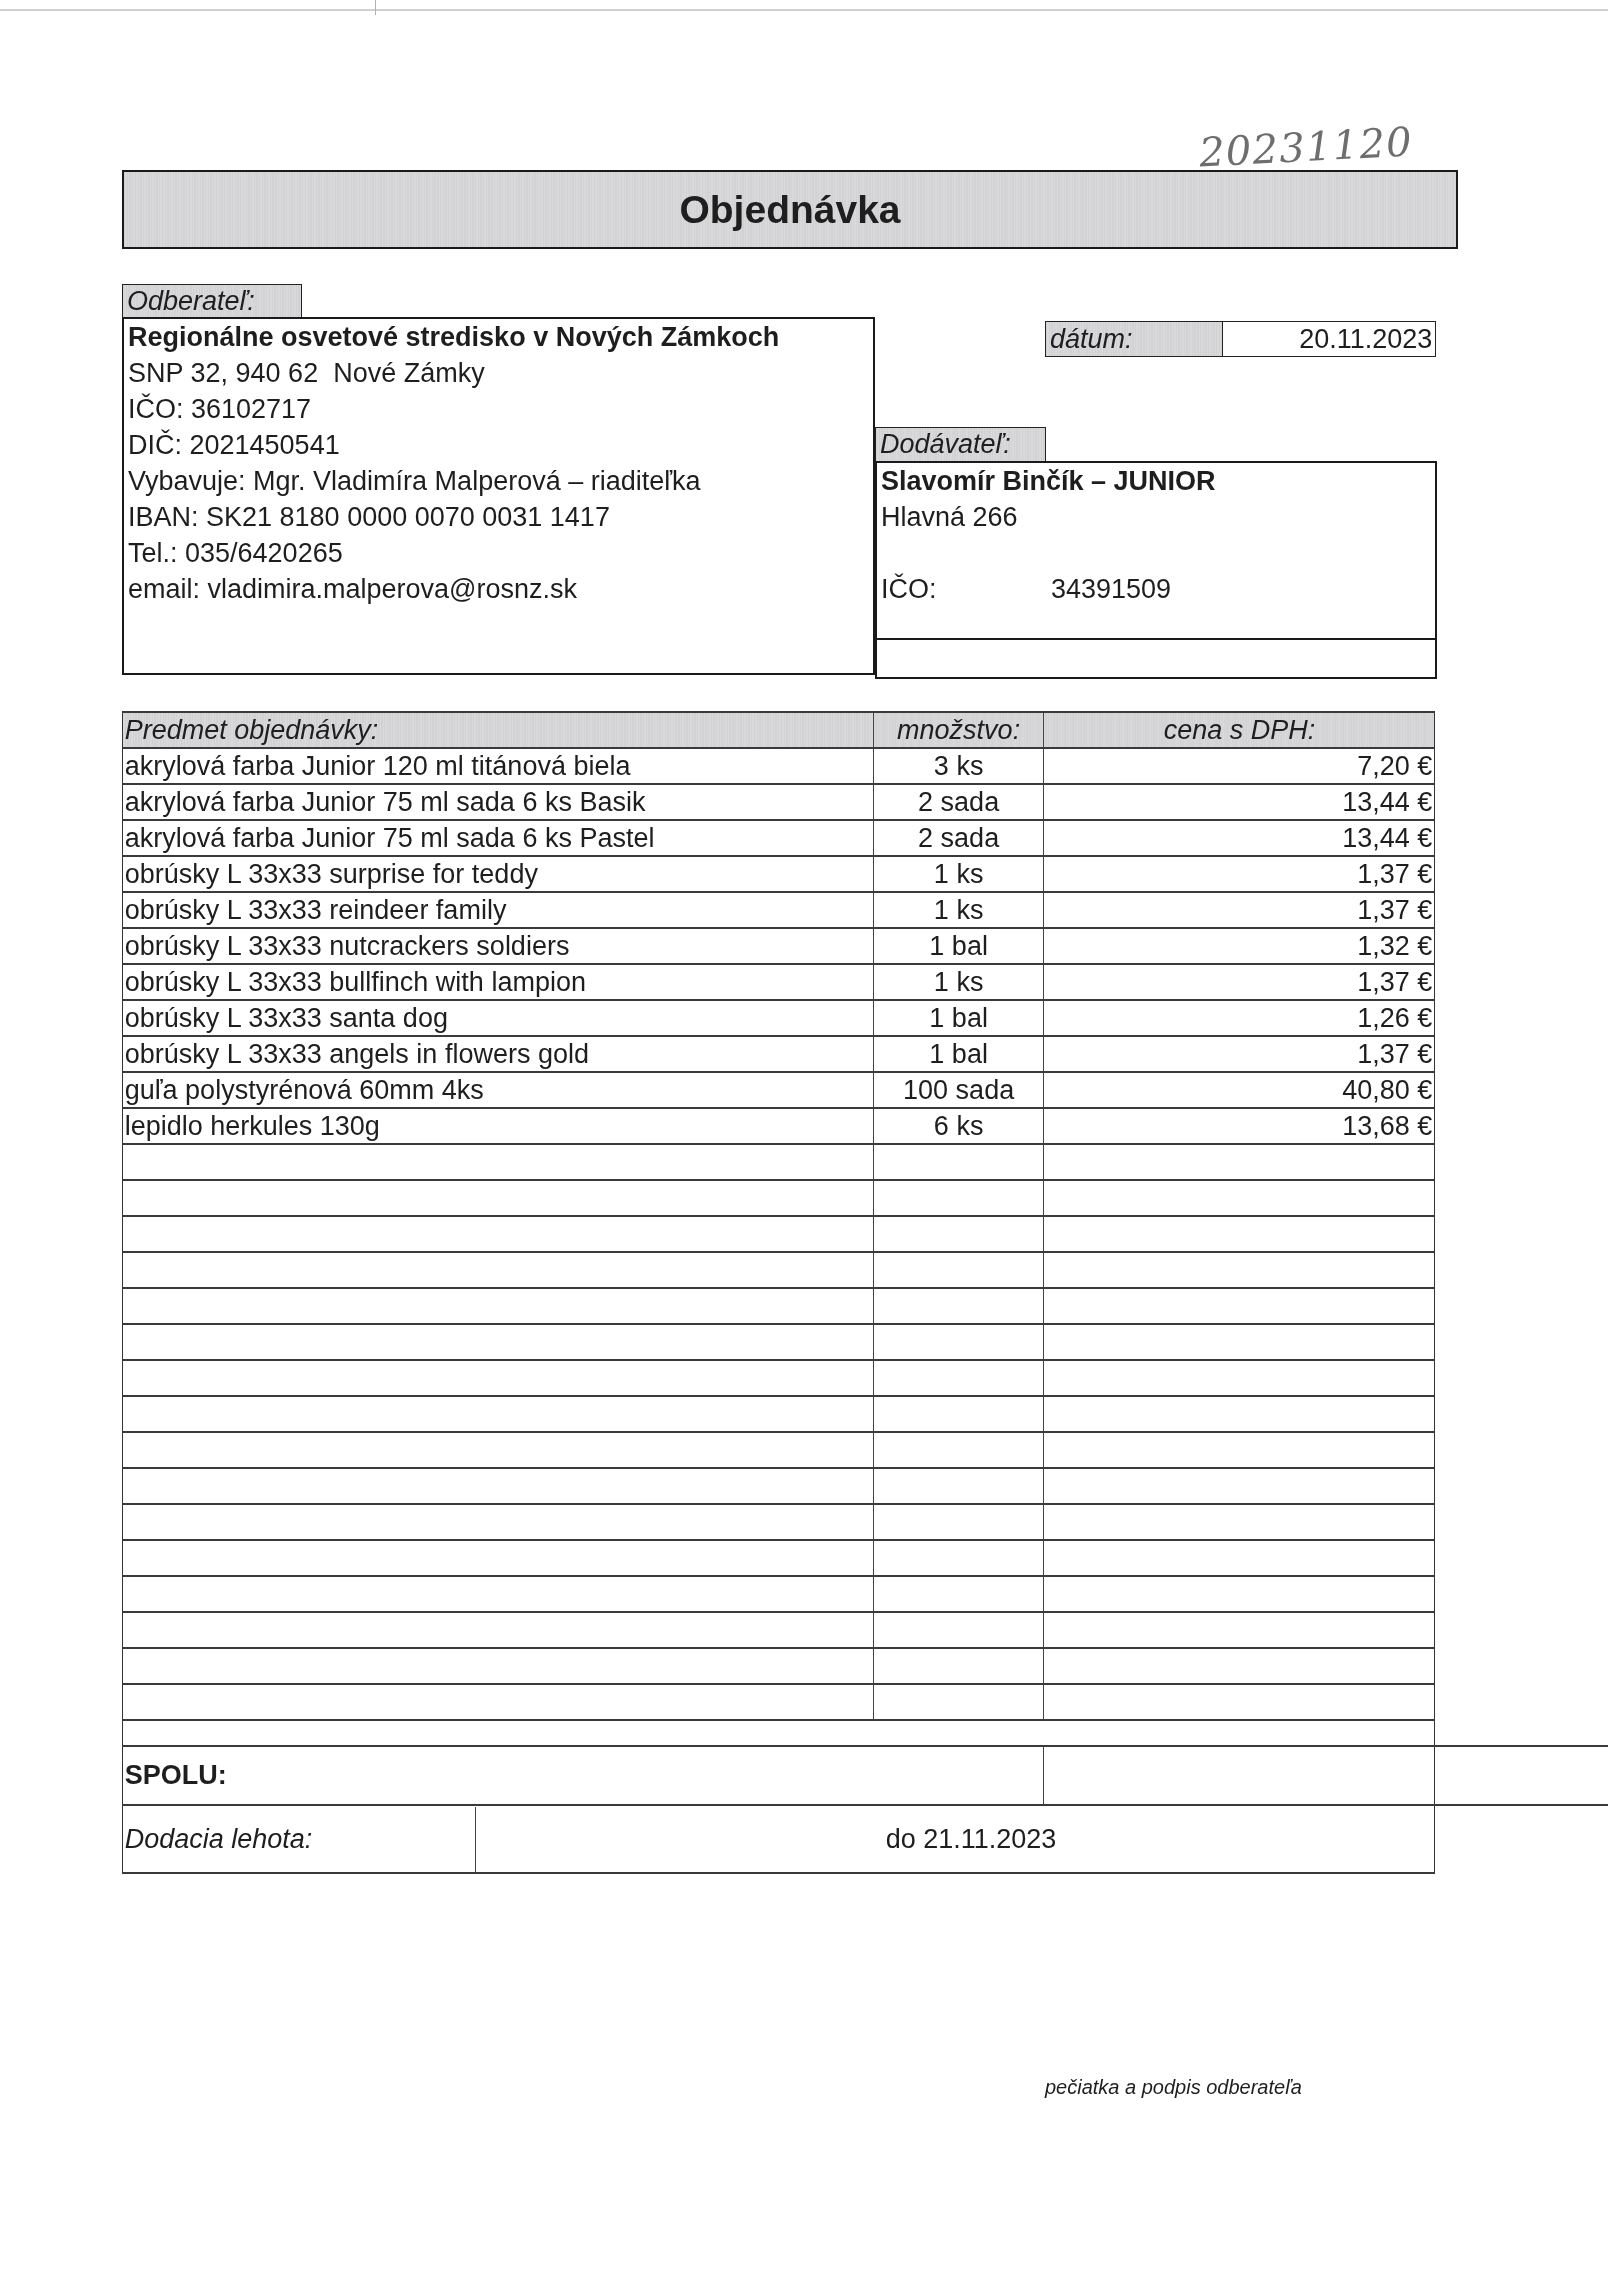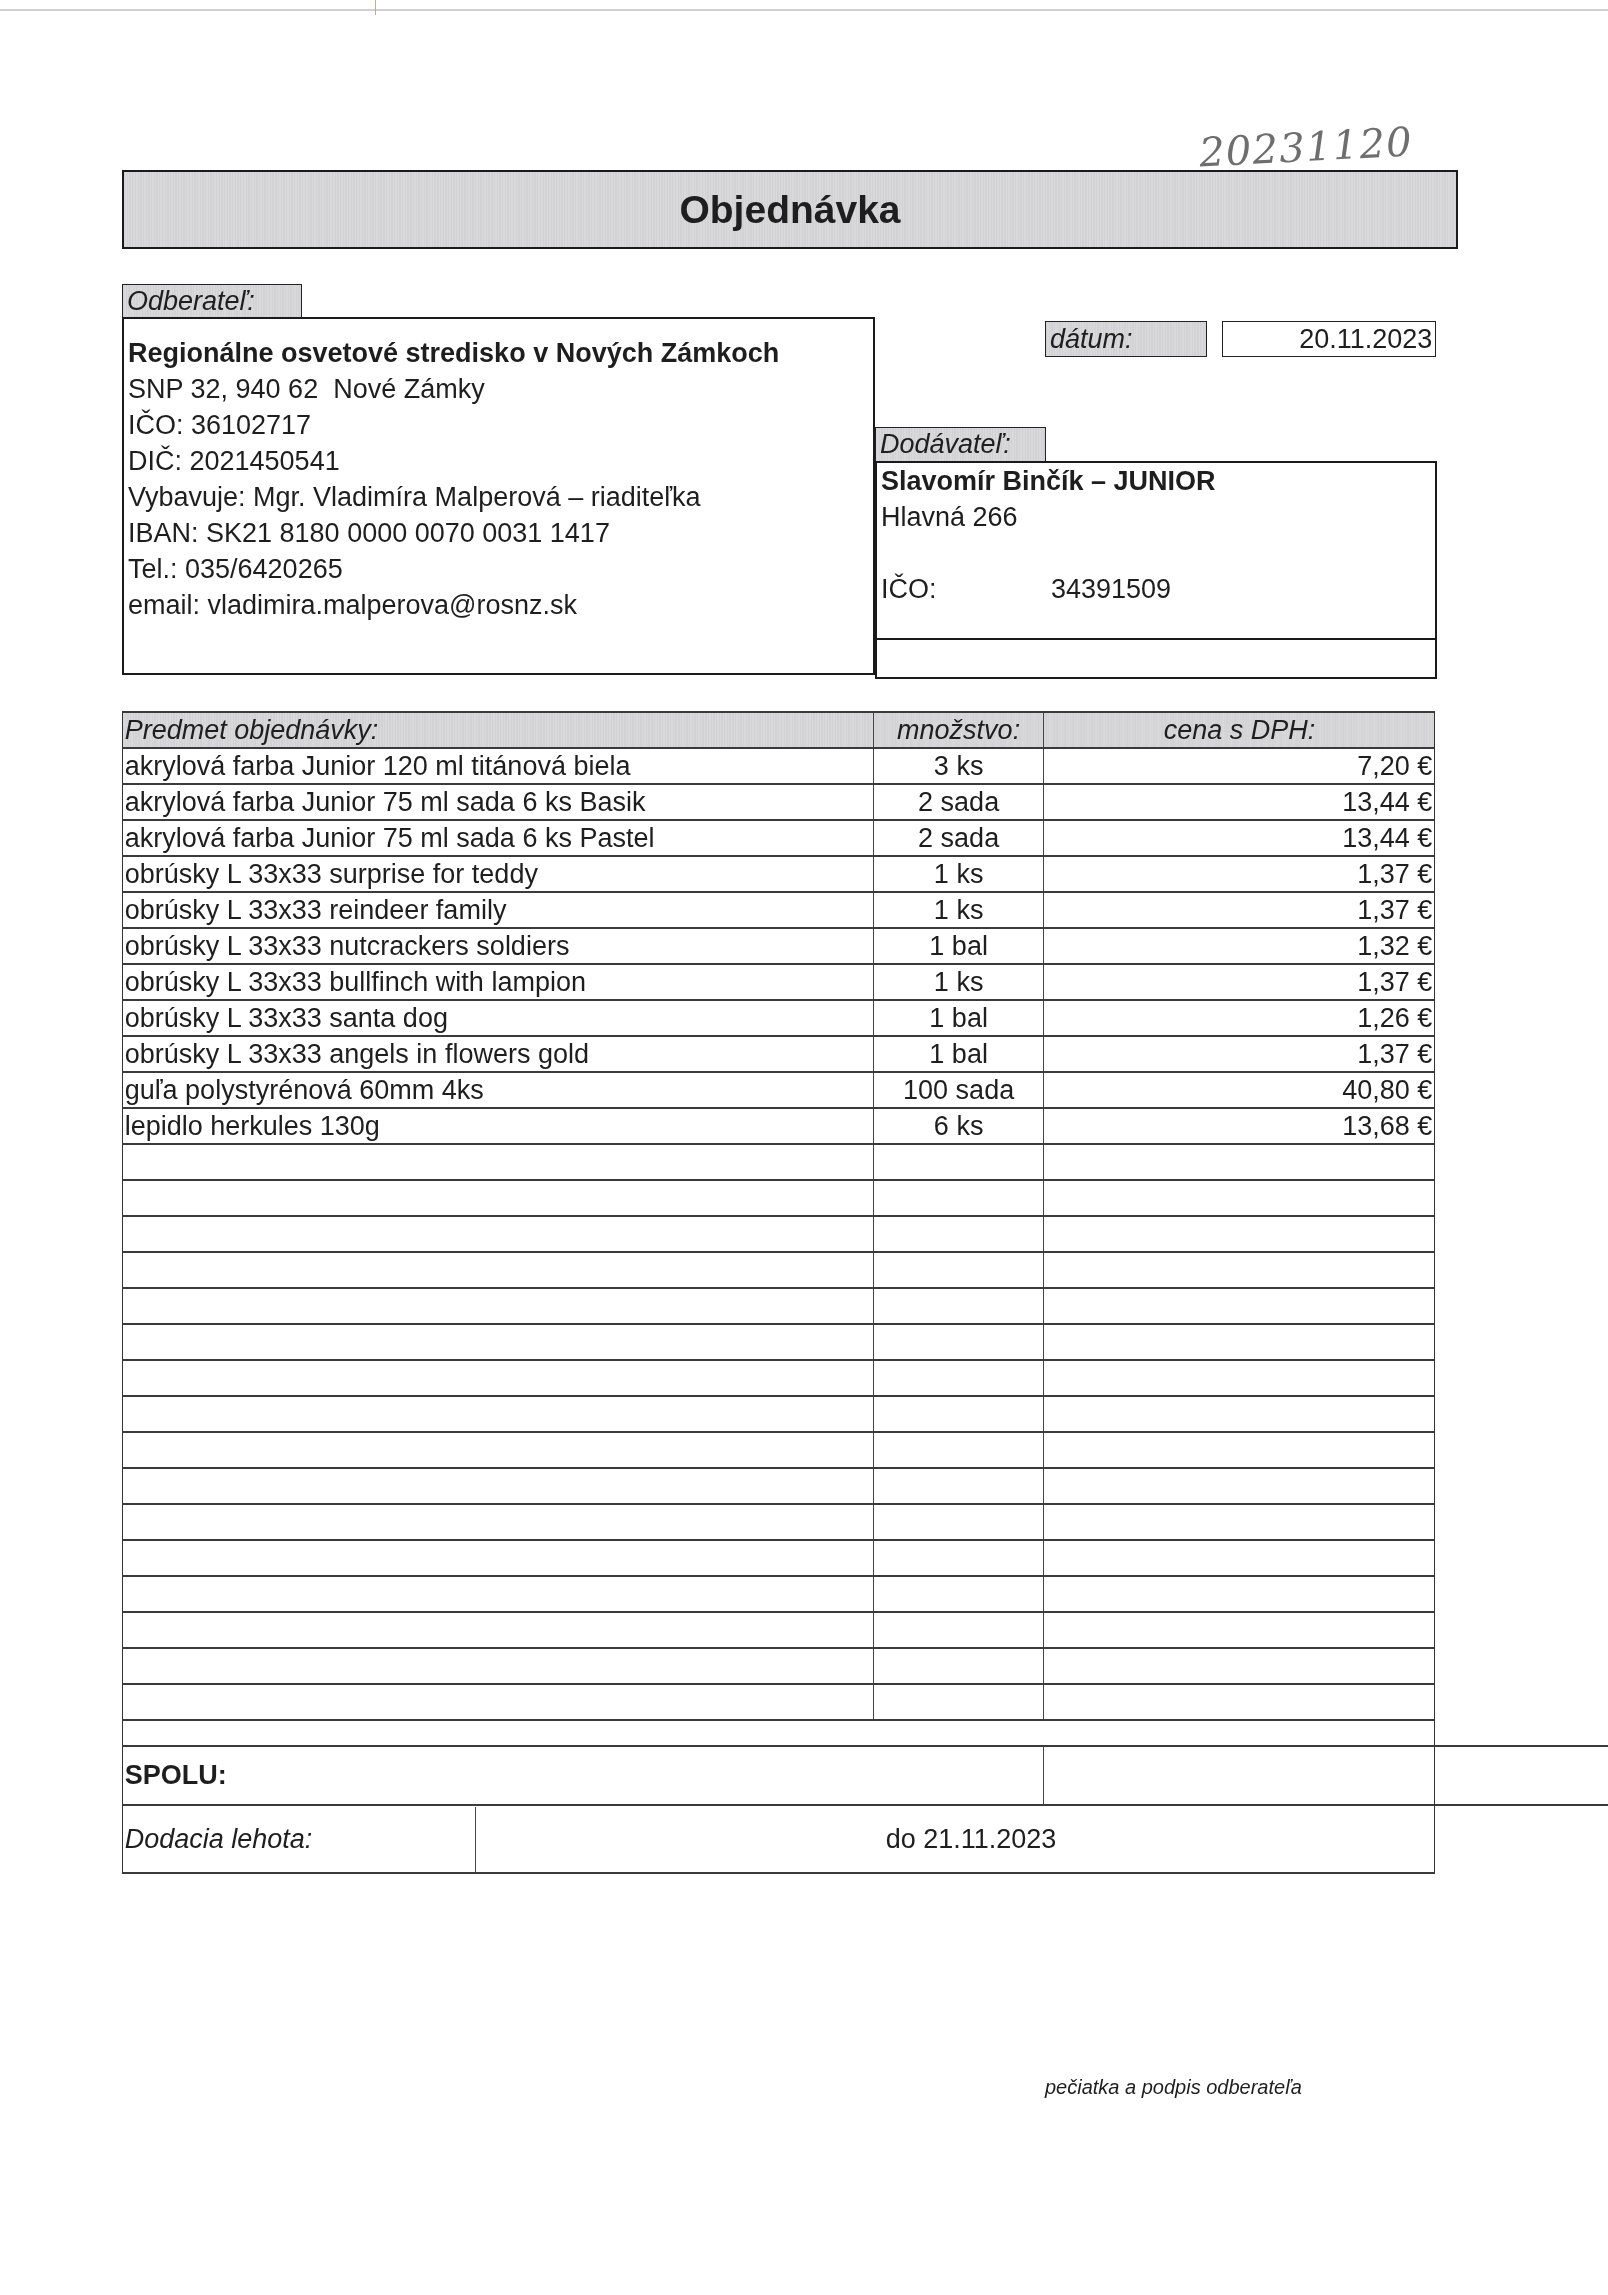--- a/index.html
+++ b/index.html
@@ -47,32 +47,32 @@
 <div class="abs topline"></div>
 <div class="abs tick"></div>
 
 <div class="abs handwritten">20231120</div>
 
 <div class="abs title-box gray">
   <span class="title">Objednávka</span>
 </div>
 
 <div class="abs label-tab gray" style="left:122px; top:284px; width:180px; height:35px;">Odberateľ:</div>
-<div class="abs box" style="left:122px; top:317px; width:753px; height:358px; padding-top:16px;">
+<div class="abs box" style="left:122px; top:317px; width:753px; height:358px; padding-top:0;">
   <div class="line bold">Regionálne osvetové stredisko v Nových Zámkoch</div>
   <div class="line">SNP 32, 940 62  Nové Zámky</div>
   <div class="line">IČO: 36102717</div>
   <div class="line">DIČ: 2021450541</div>
   <div class="line">Vybavuje: Mgr. Vladimíra Malperová – riaditeľka</div>
   <div class="line">IBAN: SK21 8180 0000 0070 0031 1417</div>
   <div class="line">Tel.: 035/6420265</div>
   <div class="line">email: vladimira.malperova@rosnz.sk</div>
 </div>
 
-<div class="abs label-tab gray" style="left:1045px; top:321px; width:162px; height:36px;">dátum:</div>
+<div class="abs label-tab gray" style="left:1045px; top:321px; width:178px; height:36px;">dátum:</div>
 <div class="abs datum-val" style="left:1222px; top:321px; width:214px; height:36px;">20.11.2023</div>
 
 <div class="abs label-tab gray" style="left:875px; top:427px; width:171px; height:35px;">Dodávateľ:</div>
 <div class="abs box" style="left:875px; top:461px; width:562px; height:218px;">
   <div class="line bold">Slavomír Binčík – JUNIOR</div>
   <div class="line">Hlavná 266</div>
   <div class="line" style="height:36px;"></div>
   <div class="line" style="display:flex;">
     <span style="width:170px;">IČO:</span>
     <span>34391509</span>

